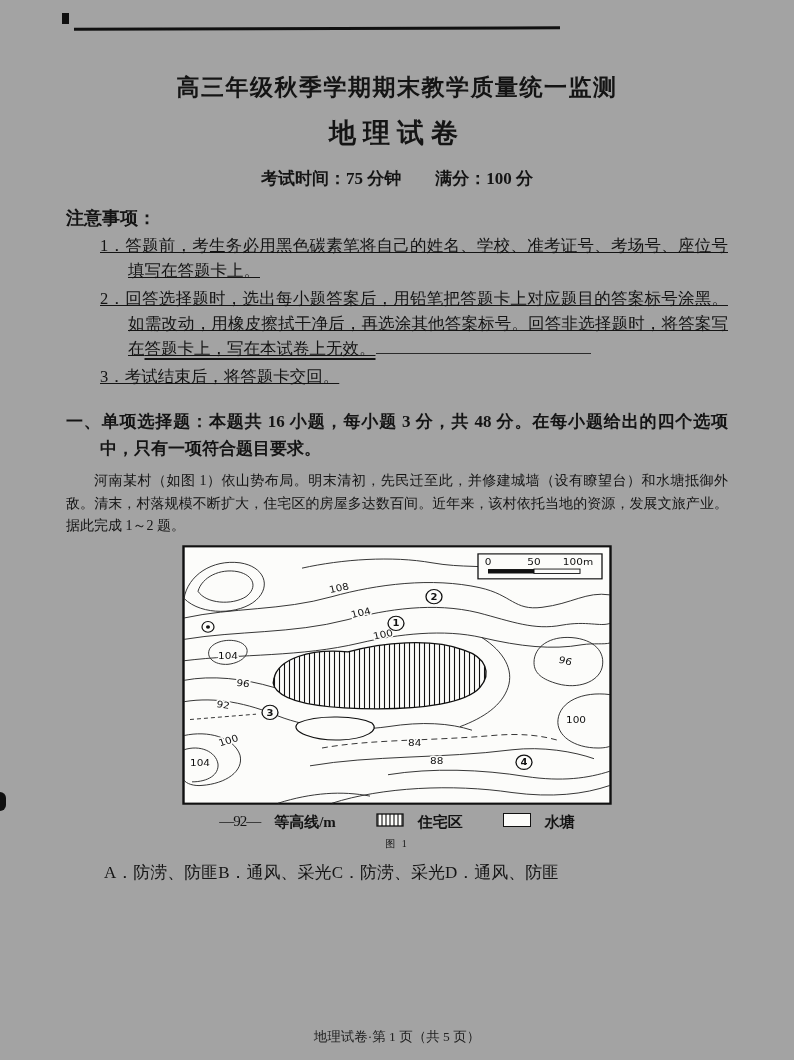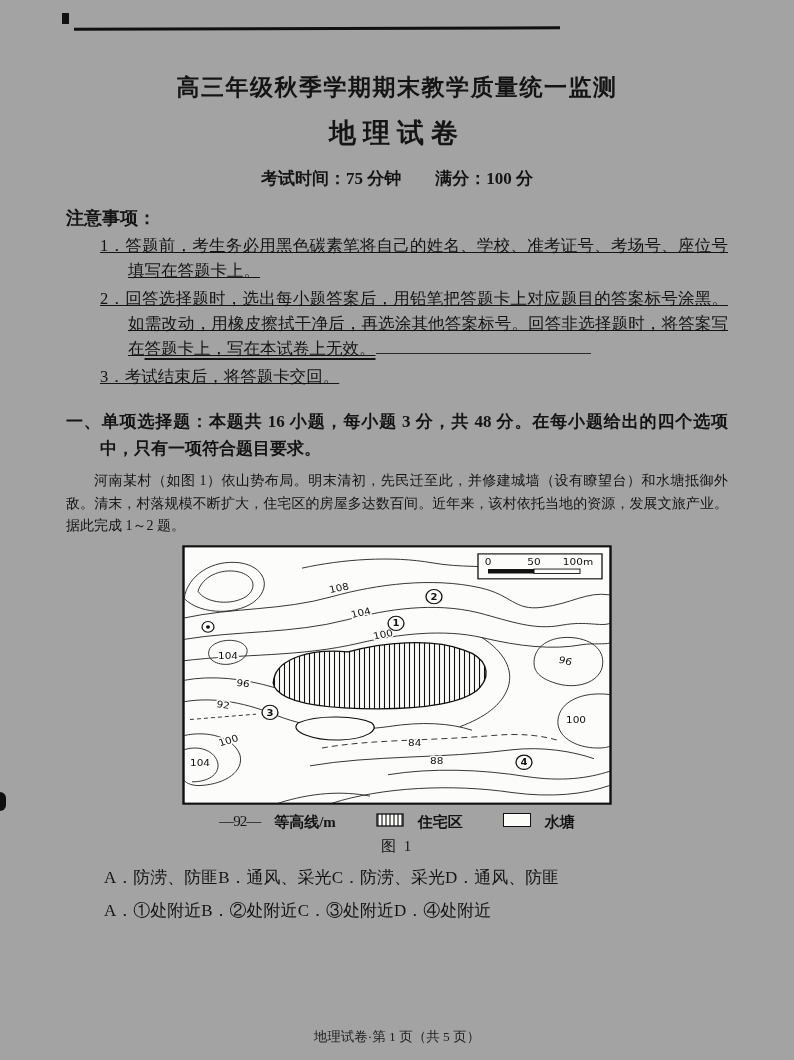--- a/index.html
+++ b/index.html
@@ -34,21 +34,21 @@
   .figure-block { margin-top:8px; text-align:center; }
   .map { display:inline-block; }
   .map-label { font-family:"DejaVu Sans","Liberation Sans",sans-serif; font-size:10.5px; fill:#111;
                paint-order:stroke; stroke:#fcfcfa; stroke-width:3.5px; stroke-linejoin:round; }
   .marker-num { font-family:"DejaVu Sans","Liberation Sans",sans-serif; font-size:10px; font-weight:bold; fill:#111; }
   .legend-row { display:flex; justify-content:center; align-items:center; gap:40px; margin-top:4px;
                 font-size:15px; font-weight:bold; }
   .legend-item { display:inline-flex; gap:14px; }
   .legend-sym { font-weight:normal; letter-spacing:-1px; }
   .swatch-pond { display:inline-block; width:26px; height:12px; background:#fcfcfa; border:1.3px solid #111; }
-  .figure-caption { margin-top:5px; text-align:center; font-size:15px; letter-spacing:2px; }
+  .figure-caption { margin-top:5px; text-align:center; font-size:10px; letter-spacing:2px; }
 
   .question { margin-top:10px; font-size:17px; }
   .q-stem { line-height:1.4; }
   .options { display:flex; justify-content:flex-start; width:600px; margin:9px 0 0 38px; font-size:17px; }
 
   .footer { position:absolute; left:0; right:0; bottom:14px; text-align:center; font-size:13.5px; color:#222; }
 </style>
 </head>
 <body>
 
@@ -187,22 +187,16 @@
   <div class="question">
     <div class="options">
       <span class="option">A．防涝、防匪</span>
       <span class="option">B．通风、采光</span>
       <span class="option">C．防涝、采光</span>
       <span class="option">D．通风、防匪</span>
     </div>
   </div>
 
   <div class="question">
-    <div class="options">
-      <span class="option">A．①处附近</span>
-      <span class="option">B．②处附近</span>
-      <span class="option">C．③处附近</span>
-      <span class="option">D．④处附近</span>
-    </div>
   </div>
 
   <div class="footer">地理试卷·第 1 页（共 5 页）</div>
 </div>
 
 </body></html>

